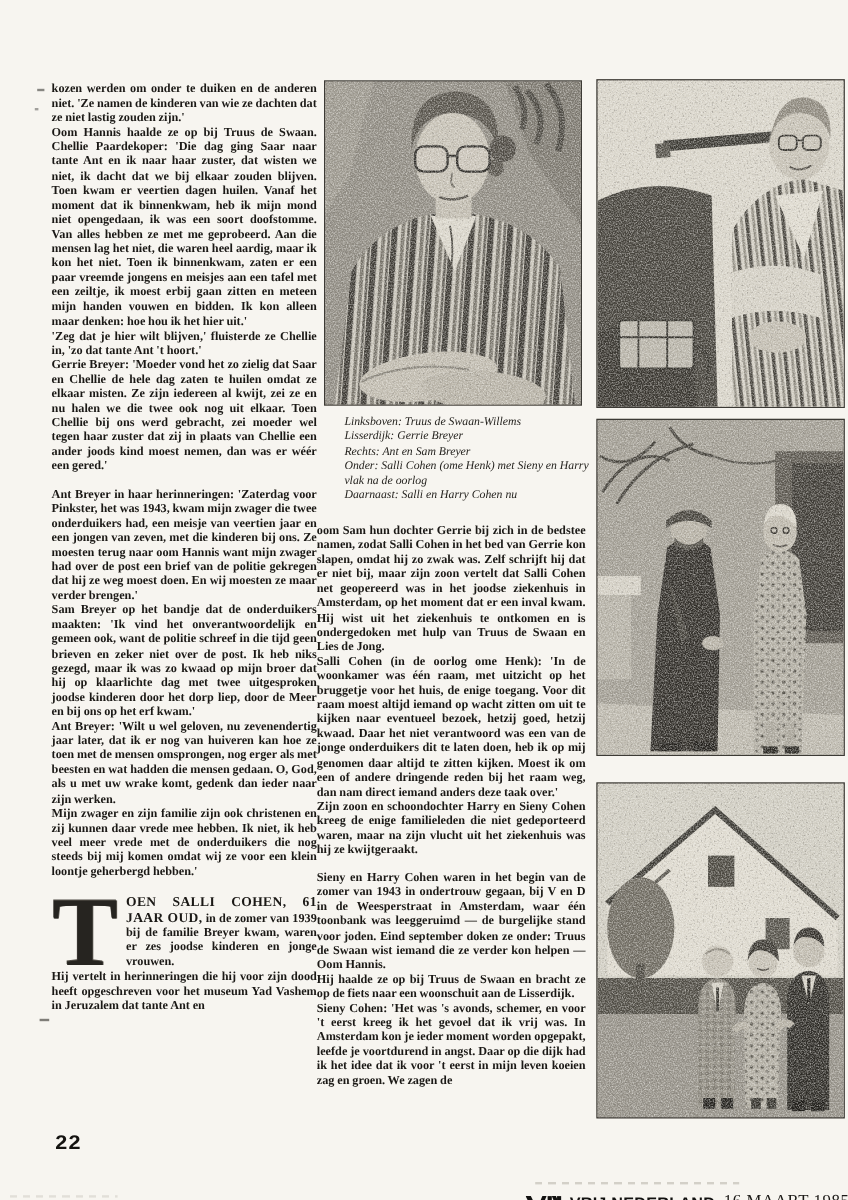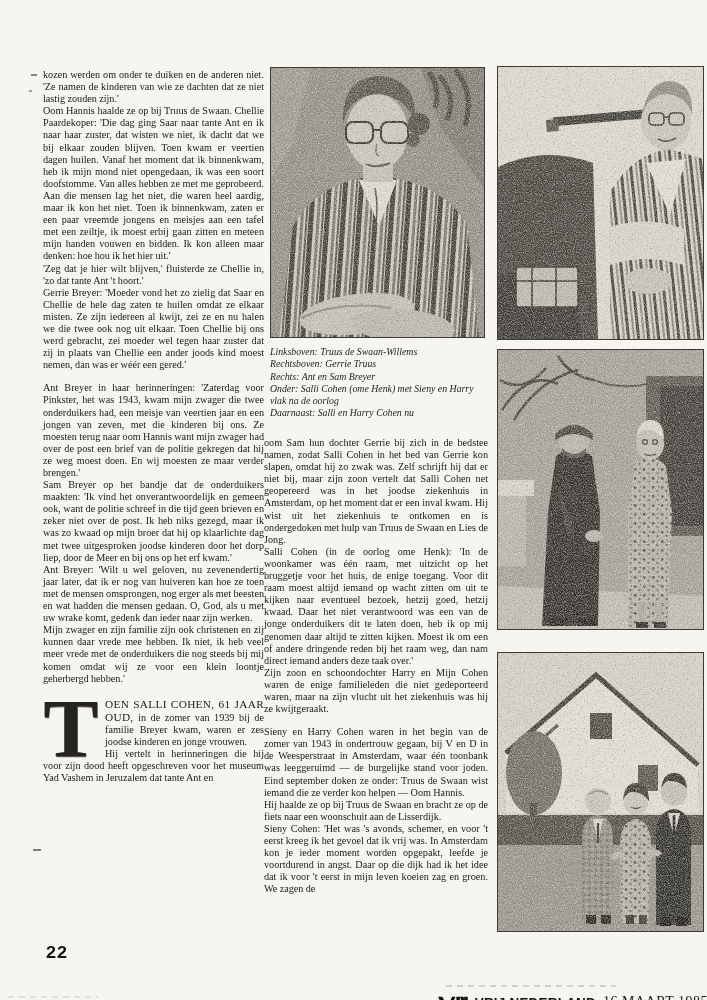--- a/index.html
+++ b/index.html
@@ -9,20 +9,21 @@
     font-family:"Liberation Serif", serif;
     color:#1b1916;
   }
   
   .col p{
     margin:0;
     font-size:10.2px;
     line-height:12.1px;
     text-align:justify;
     word-spacing:-0.2px;
+    font-weight:bold;
   }
   .col p.gap{margin-top:11px;}
   .left-col{position:absolute;left:43px;top:69px;width:221px;}
   .mid-col{position:absolute;left:264px;top:437px;width:224px;}
   
   .drop-section{margin-top:13px;}
   .dropcap{
     float:left;width:56px;height:60px;margin:2px 6px 0 0;
     font-family:"Liberation Serif",serif;font-weight:bold;
     font-size:82px;line-height:58px;text-align:center;color:#262420;
@@ -31,21 +32,21 @@
   .lead-caps{font-size:11.3px;letter-spacing:0.3px;}
   
   .photo{position:absolute;border:1px solid #3c3a35;background:#a5a198;line-height:0;}
   .photo svg{display:block;}
   .photo-truus{left:270px;top:67px;width:213px;height:269px;}
   .photo-gerrie{left:497px;top:66px;width:205px;height:272px;}
   .photo-breyers{left:497px;top:349px;width:205px;height:279px;}
   .photo-cohen{left:497px;top:652px;width:205px;height:278px;}
   
   .caption{
-    position:absolute;left:270px;top:346px;width:217px;
+    position:absolute;left:287px;top:346px;width:217px;
     font-style:italic;font-size:9.8px;line-height:12.3px;color:#24221e;
   }
   .caption div{margin:0;}
   
   .page-number{
     position:absolute;left:46px;top:942px;
     font-family:"Liberation Sans",sans-serif;font-weight:bold;
     font-size:18px;letter-spacing:1px;color:#141310;
     transform:scaleY(0.92);
   }
@@ -156,30 +157,30 @@
     <ellipse cx="86" cy="246" rx="58" ry="20" fill="#c0bbaf" transform="rotate(-7 86 246)"></ellipse>
     <ellipse cx="132" cy="258" rx="52" ry="17" fill="#b7b2a6" transform="rotate(5 132 258)"></ellipse>
     <path d="M30,250 Q70,232 120,240" stroke="#8b877d" stroke-width="2" fill="none"></path>
     <rect width="213" height="269" filter="url(#grainLight)"></rect>
     <rect width="213" height="269" filter="url(#grainDark)"></rect>
   </svg>
 </div>
 
 <div class="caption">
   <div>Linksboven: Truus de Swaan-Willems</div>
-  <div>Rechtsboven: Gerrie Truus</div>
+  <div>Lisserdijk: Gerrie Breyer</div>
   <div>Rechts: Ant en Sam Breyer</div>
   <div>Onder: Salli Cohen (ome Henk) met Sieny en Harry vlak na de oorlog</div>
   <div>Daarnaast: Salli en Harry Cohen nu</div>
 </div>
 
 <div class="col mid-col">
   <p>oom Sam hun dochter Gerrie bij zich in de bedstee namen, zodat Salli Cohen in het bed van Gerrie kon slapen, omdat hij zo zwak was. Zelf schrijft hij dat er niet bij, maar zijn zoon vertelt dat Salli Cohen net geopereerd was in het joodse ziekenhuis in Amsterdam, op het moment dat er een inval kwam. Hij wist uit het ziekenhuis te ontkomen en is ondergedoken met hulp van Truus de Swaan en Lies de Jong.</p>
   <p>Salli Cohen (in de oorlog ome Henk): 'In de woonkamer was één raam, met uitzicht op het bruggetje voor het huis, de enige toegang. Voor dit raam moest altijd iemand op wacht zitten om uit te kijken naar eventueel bezoek, hetzij goed, hetzij kwaad. Daar het niet verantwoord was een van de jonge onderduikers dit te laten doen, heb ik op mij genomen daar altijd te zitten kijken. Moest ik om een of andere dringende reden bij het raam weg, dan nam direct iemand anders deze taak over.'</p>
-  <p>Zijn zoon en schoondochter Harry en Mijn Cohen waren de enige familieleden die niet gedeporteerd waren, maar na zijn vlucht uit het ziekenhuis was hij ze kwijtgeraakt.</p>
+  <p>Zijn zoon en schoondochter Harry en Sieny Cohen kreeg de enige familieleden die niet gedeporteerd waren, maar na zijn vlucht uit het ziekenhuis was hij ze kwijtgeraakt.</p>
   <p class="gap">Sieny en Harry Cohen waren in het begin van de zomer van 1943 in ondertrouw gegaan, bij V en D in de Weesperstraat in Amsterdam, waar één toonbank was leeggeruimd — de burgelijke stand voor joden. Eind september doken ze onder: Truus de Swaan wist iemand die ze verder kon helpen — Oom Hannis.</p>
   <p>Hij haalde ze op bij Truus de Swaan en bracht ze op de fiets naar een woonschuit aan de Lisserdijk.</p>
   <p>Sieny Cohen: 'Het was 's avonds, schemer, en voor 't eerst kreeg ik het gevoel dat ik vrij was. In Amsterdam kon je ieder moment worden opgepakt, leefde je voortdurend in angst. Daar op die dijk had ik het idee dat ik voor 't eerst in mijn leven koeien zag en groen. We zagen de</p>
 </div>
 
 <div class="photo photo-gerrie">
   <svg width="205" height="272" viewBox="0 0 205 272">
     <rect width="205" height="272" fill="#d8d4c9"></rect>
 
     <g transform="rotate(-5 105 52)">

